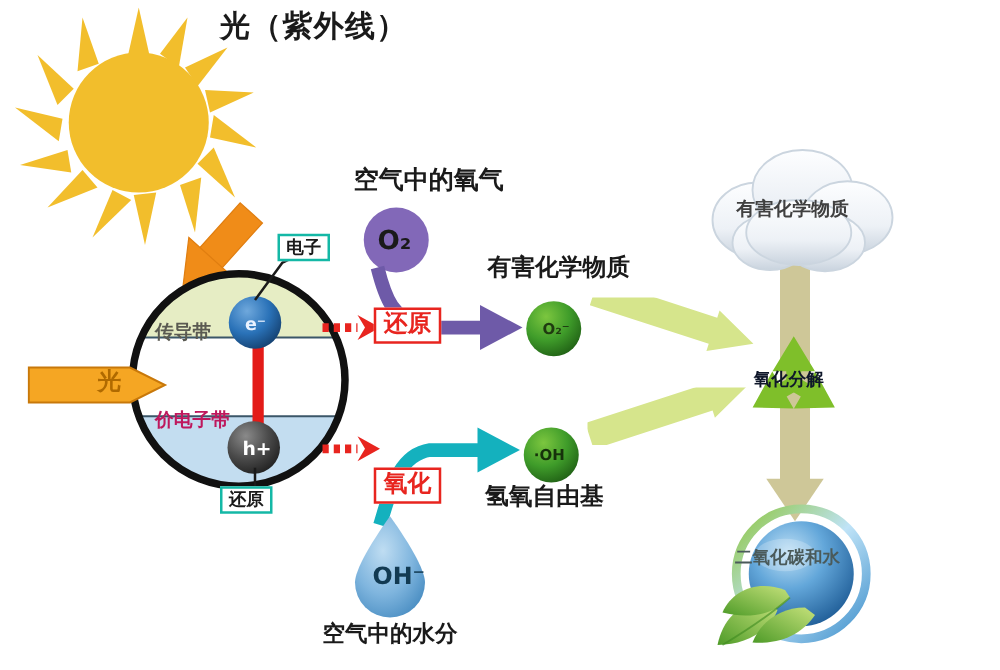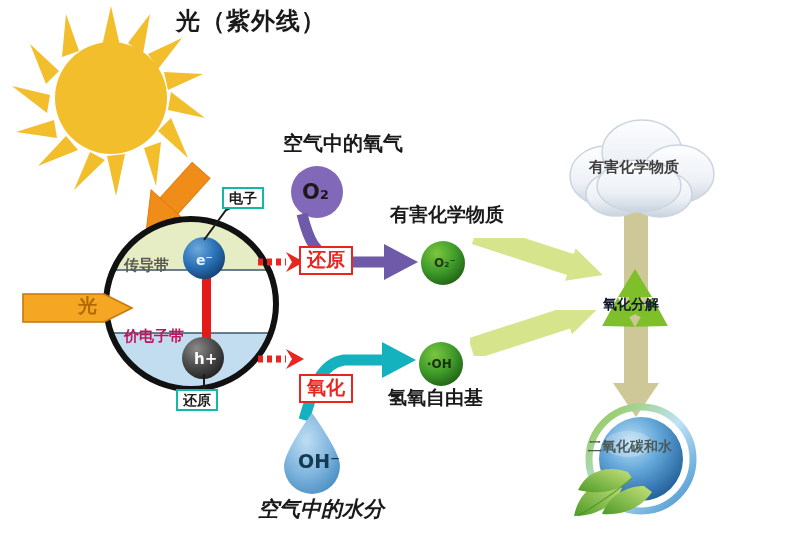--- a/index.html
+++ b/index.html
@@ -9,21 +9,21 @@
   .abs{position:absolute;}
   .lbl{color:#1a1a1a;font-weight:700;white-space:nowrap;line-height:1;}
 
   
   #title{left:176px;top:9px;font-size:24px;letter-spacing:1px;}
 
   
   #lbl-o2-air{left:263px;top:133px;font-size:20px;margin-left:20px;}
   #lbl-superoxide{left:390px;top:205px;font-size:19px;}
   #lbl-hydroxyl{left:388px;top:388px;font-size:19px;text-align:right;}
-  #lbl-water-air{left:258px;top:499px;font-size:21px;font-style:italic;}
+  #lbl-water-air{left:258px;top:499px;font-size:18px;}
 
   
   .callout{border:2px solid #14b8a6;background:#fff;color:#1a1a1a;
            font-size:14px;font-weight:700;padding:1px 5px;line-height:1.15;}
   #callout-electron{left:222px;top:187px;}
   #callout-reduction-bottom{left:176px;top:389px;}
 
   
   .redbox{border:2px solid #e8251f;background:#fff;color:#e8251f;
           font-size:19px;font-weight:700;padding:1px 6px 3px 6px;line-height:1.1;}

